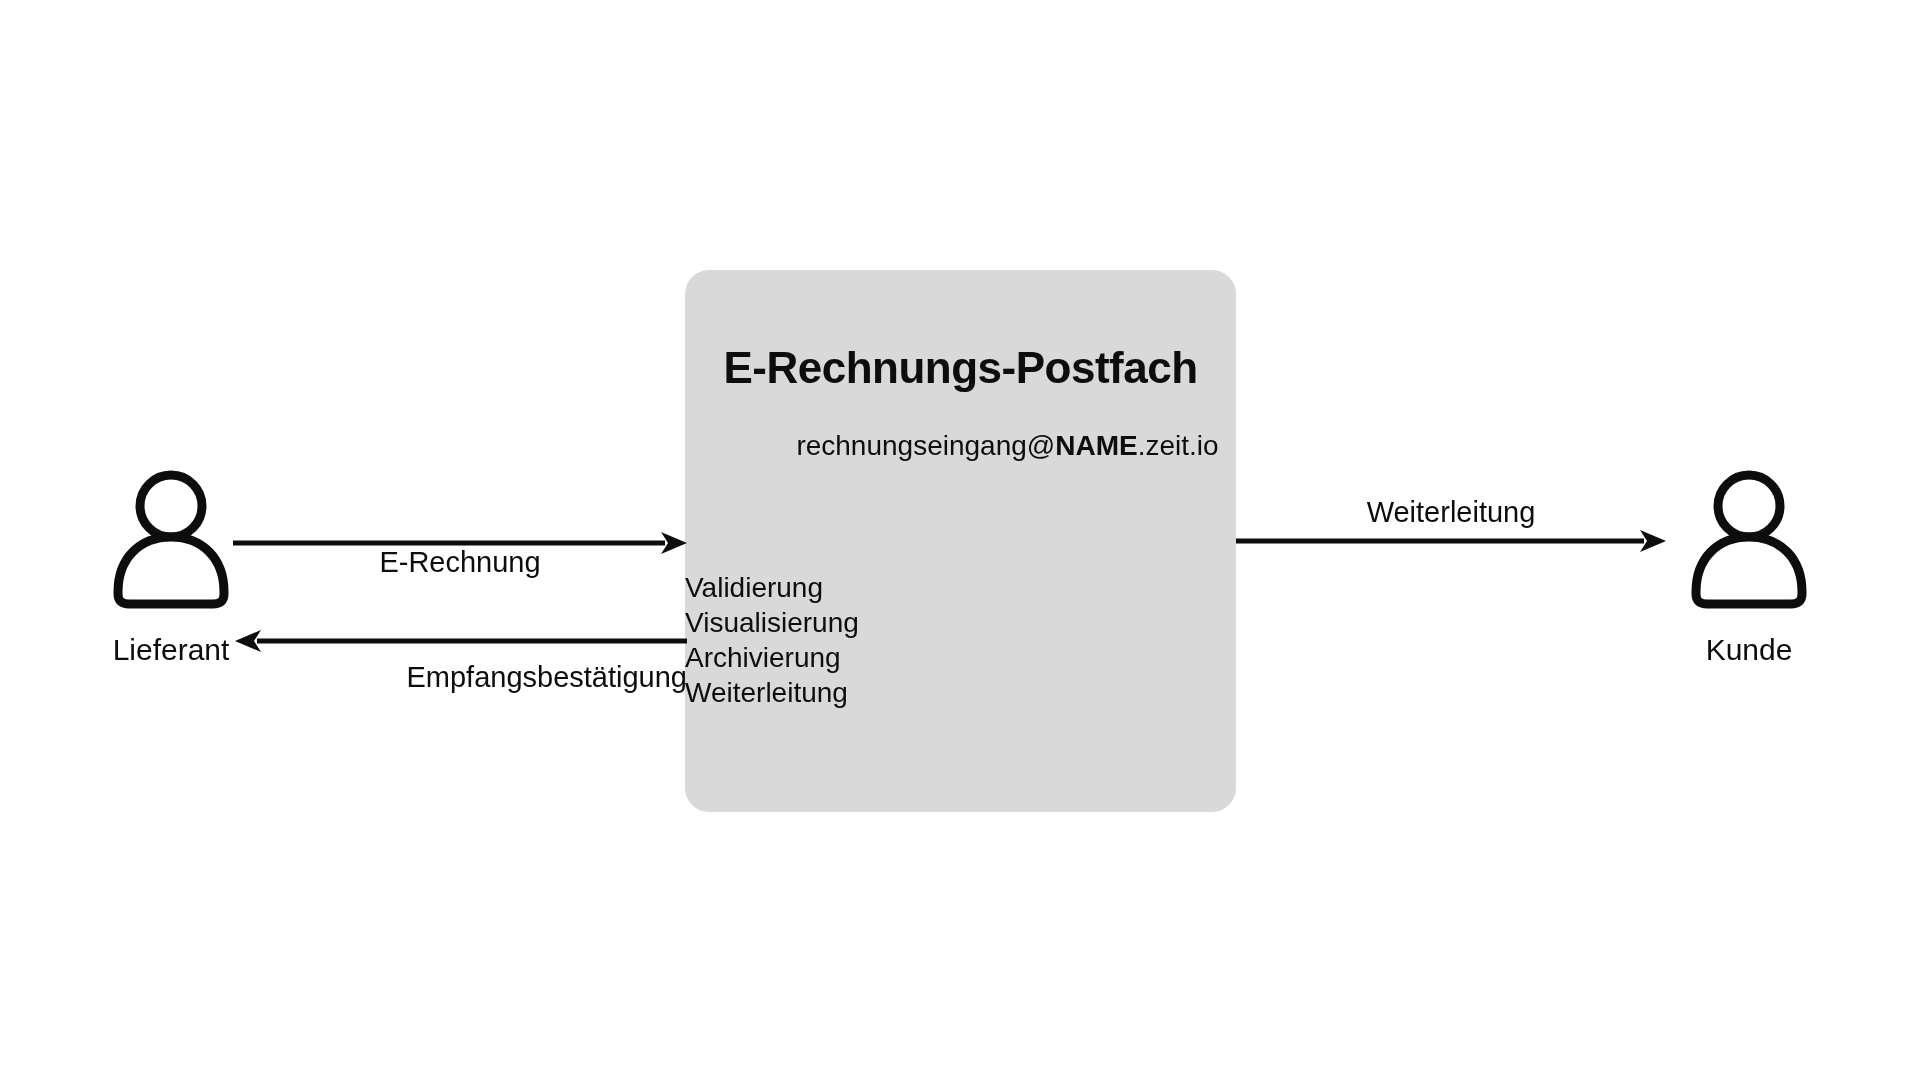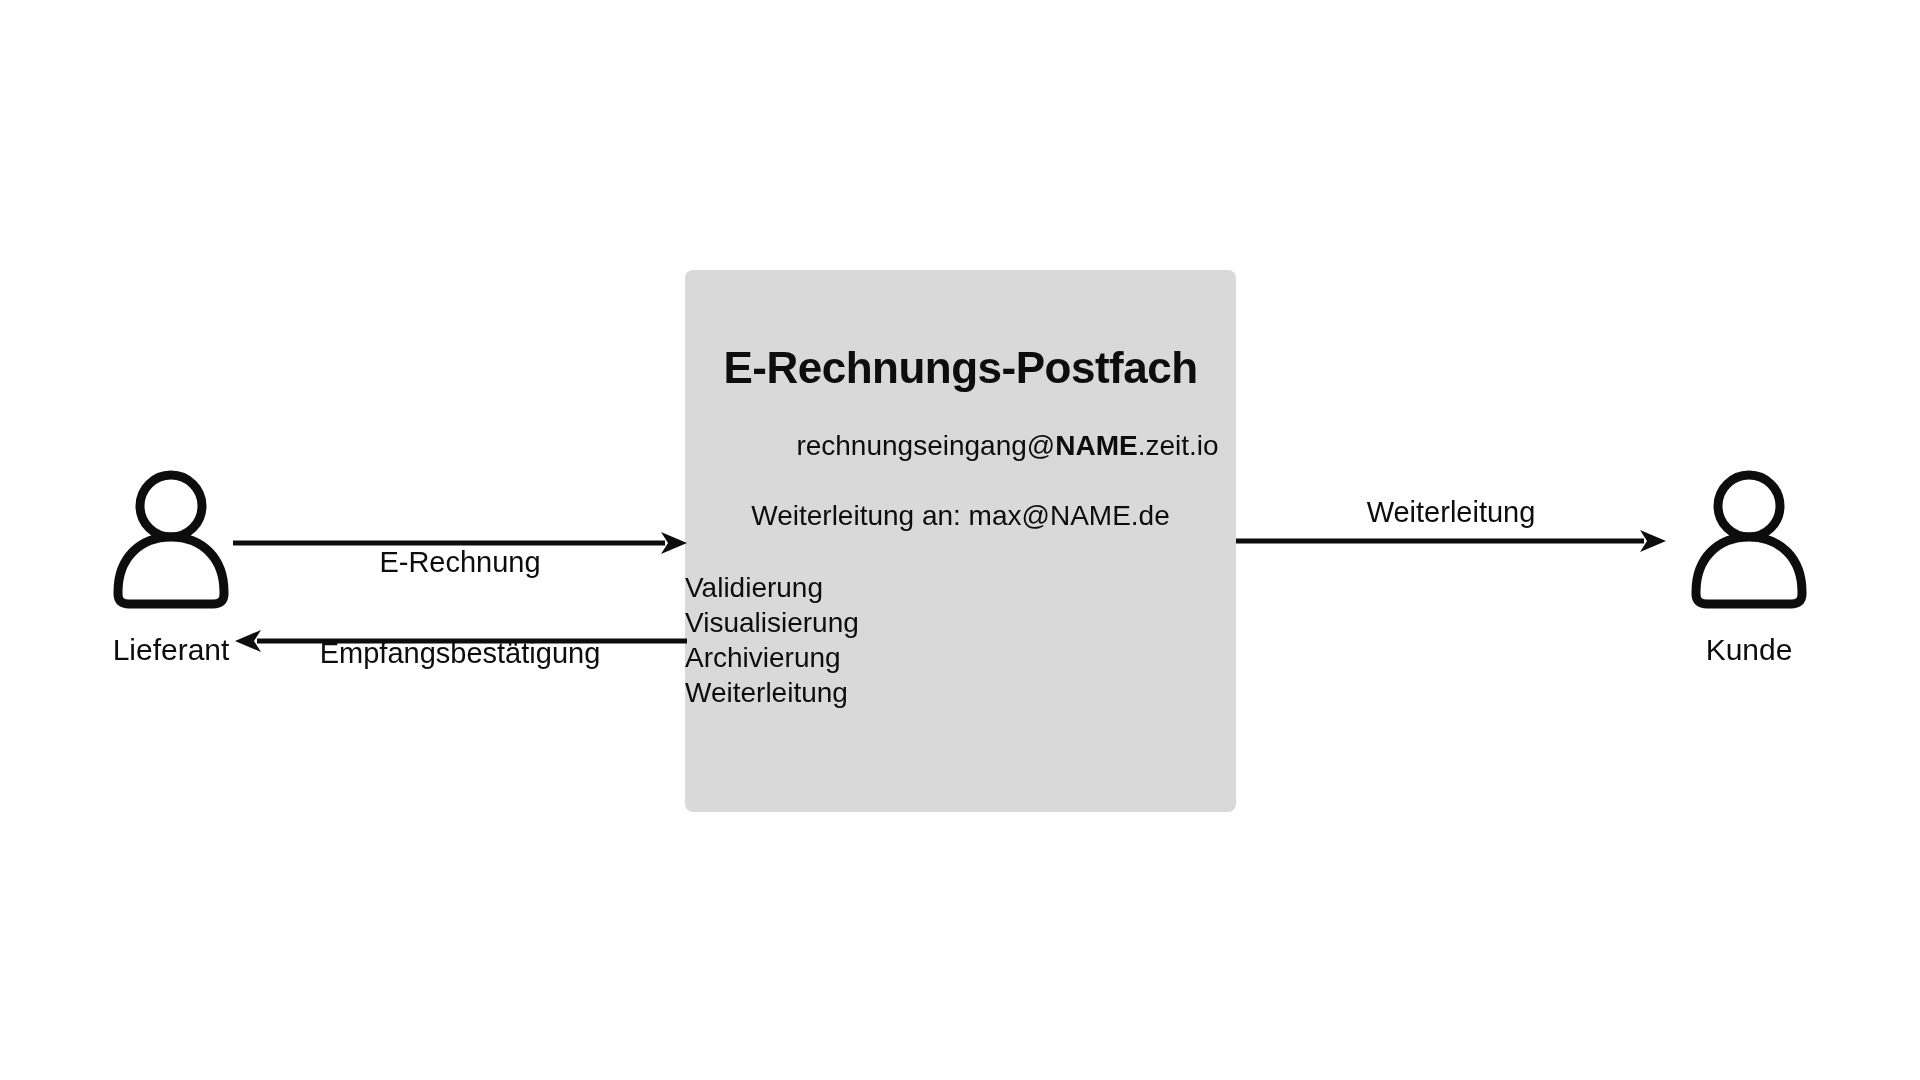--- a/index.html
+++ b/index.html
@@ -16,21 +16,21 @@
     position:relative;
   }
   .canvas{position:absolute;inset:0;}
 
   
   .inbox-box{
     position:absolute;
     left:685px; top:270px;
     width:551px; height:542px;
     background:var(--box-fill);
-    border-radius:8px;
+    border-radius:24px;
   }
   .inbox-title{
     position:absolute; top:72px; left:0; width:100%;
     text-align:center;
     font-size:44px; font-weight:700;
     letter-spacing:-0.5px;
     line-height:52px;
   }
   .inbox-line{
     position:absolute; left:0; width:100%;
@@ -66,36 +66,35 @@
   .arrow-e-rechnung{left:233px; top:531px; width:454px;}
   .arrow-confirmation{left:235px; top:629px; width:452px;}
   .arrow-forwarding{left:1236px; top:529px; width:430px;}
 
   .flow-label{
     position:absolute;
     text-align:center;
     font-size:29px; line-height:34px;
   }
   .label-e-rechnung{left:233px; top:497px; width:454px;margin-top:48px;}
-  .label-confirmation{left:233px; top:636px; width:454px;}
+  .label-confirmation{left:233px; top:660px; width:454px;text-align:right;}
   .label-forwarding{left:1236px; top:495px; width:430px;}
 </style>
 </head>
 <body>
 
 <div class="canvas">
 
   <div class="inbox-box">
     <div class="inbox-title">E-Rechnungs-Postfach</div>
 
     <div class="inbox-line inbox-address">
       <span>rechnungseingang@</span><span class="bold">NAME</span><span>.zeit.io</span>
     </div>
 
-    <div class="inbox-line inbox-forwarding">Weiterleitung an: max@NAME.de</div>
 
     <div class="service-list">
       <span class="service-item">Validierung</span>
       <span class="service-item">Visualisierung</span>
       <span class="service-item">Archivierung</span>
       <span class="service-item">Weiterleitung</span>
     </div>
   </div>
 
   <div class="actor actor-supplier">

